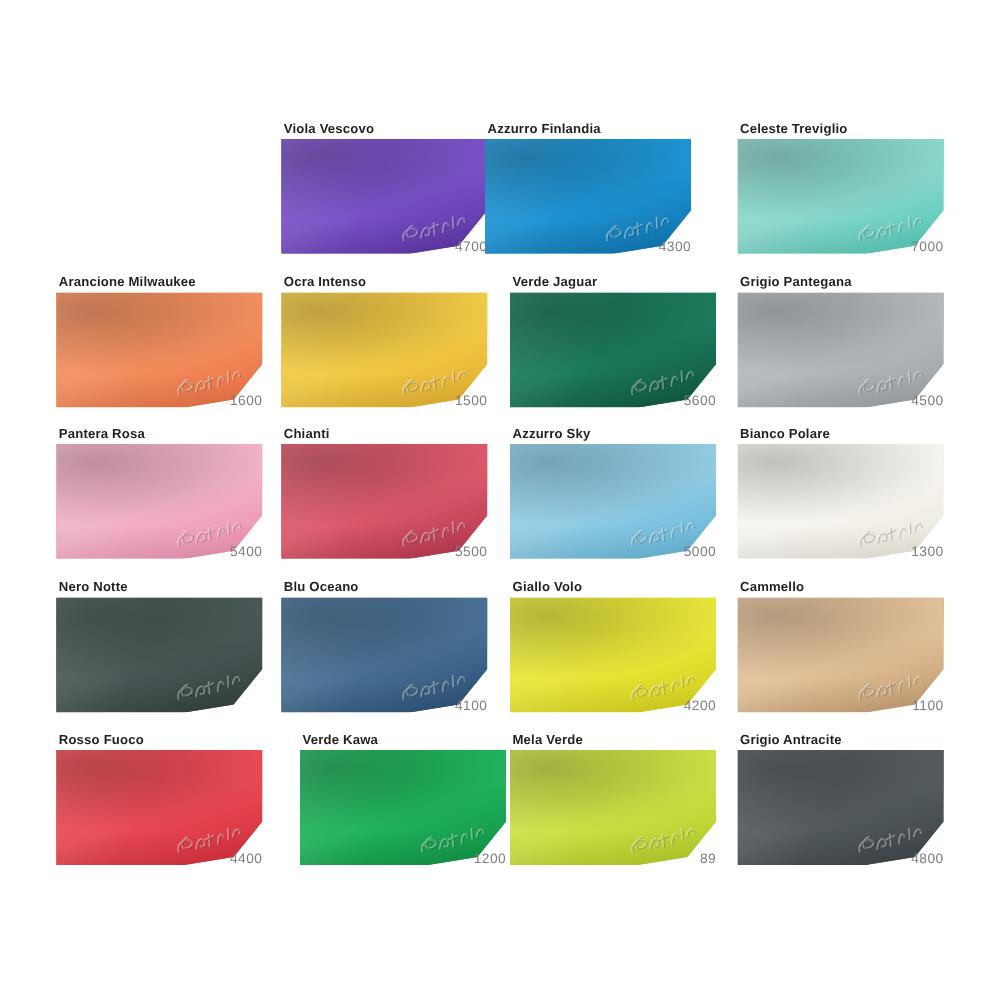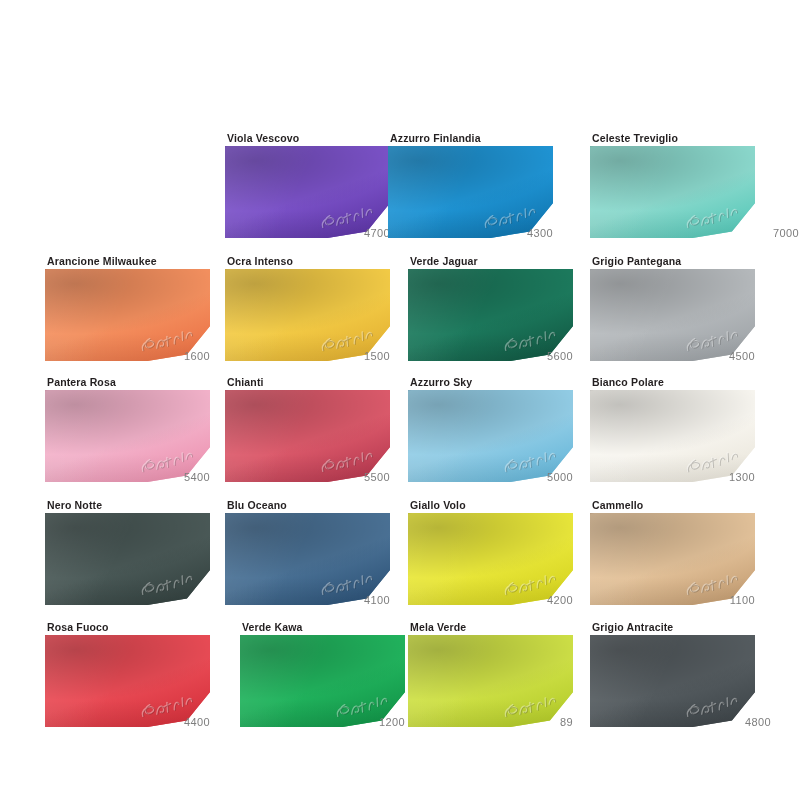--- a/index.html
+++ b/index.html
@@ -22,21 +22,20 @@
     height: 800px;
     background: #ffffff;
   }
 
   
   .swatch-row {
     position: absolute;
     left: 0;
     width: 800px;
     height: 124px;
-    margin-top: 35px;
   }
 
   .swatch-cell {
     position: absolute;
     top: 0;
     width: 165px;
     height: 122px;
   }
 
   .swatch-label {
@@ -224,21 +223,21 @@
             <path d="M52 24 L 66 22"></path>
             <path d="M70 36 C 74 22, 80 20, 82 28"></path>
             <path d="M88 34 L 92 18"></path>
             <path d="M96 32 C 102 20, 110 22, 108 30"></path>
           </g>
         </svg>
       </div>
     </div>
     <div class="swatch-code">4300</div>
   </div>
-      <div class="swatch-cell" style="left: 590px; padding-left: 44px;">
+      <div class="swatch-cell" style="left: 590px;">
     <div class="swatch-label">Celeste Treviglio</div>
     <div class="tape" style="--base: #74cfc2; --dark: #33bda9; --mid: #53c7b7; --light: #8bd9cd;">
       <div class="coil"></div>
       <div class="rings"></div>
       <div class="band"></div>
       <div class="band-edge"></div>
       <div class="sheen"></div>
       <div class="emboss">
         <svg viewBox="0 0 120 50" xmlns="http://www.w3.org/2000/svg">
           <g fill="none" stroke="#ffffff" stroke-width="3.2" stroke-linecap="round" stroke-linejoin="round" opacity="0.95">
@@ -662,21 +661,21 @@
             <path d="M96 32 C 102 20, 110 22, 108 30"></path>
           </g>
         </svg>
       </div>
     </div>
     <div class="swatch-code">1100</div>
   </div>
     </div>
     <div class="swatch-row" style="top: 586px;">
       <div class="swatch-cell" style="left: 45px;">
-    <div class="swatch-label">Rosa Fuoco</div>
+    <div class="swatch-label">Rosso Fuoco</div>
     <div class="tape" style="--base: #e23943; --dark: #c32630; --mid: #d42f3a; --light: #e94b55;">
       <div class="coil"></div>
       <div class="rings"></div>
       <div class="band"></div>
       <div class="band-edge"></div>
       <div class="sheen"></div>
       <div class="emboss">
         <svg viewBox="0 0 120 50" xmlns="http://www.w3.org/2000/svg">
           <g fill="none" stroke="#ffffff" stroke-width="3.2" stroke-linecap="round" stroke-linejoin="round" opacity="0.95">
             <path d="M6 30 C 6 16, 24 12, 30 20 C 34 25, 24 30, 18 28 C 10 25, 14 14, 26 12"></path>
@@ -760,21 +759,21 @@
             <path d="M52 24 L 66 22"></path>
             <path d="M70 36 C 74 22, 80 20, 82 28"></path>
             <path d="M88 34 L 92 18"></path>
             <path d="M96 32 C 102 20, 110 22, 108 30"></path>
           </g>
         </svg>
       </div>
     </div>
     <div class="swatch-code">89</div>
   </div>
-      <div class="swatch-cell" style="left: 590px; padding-left: 16px;">
+      <div class="swatch-cell" style="left: 590px;">
     <div class="swatch-label">Grigio Antracite</div>
     <div class="tape" style="--base: #495054; --dark: #343b3f; --mid: #3d4448; --light: #555c60;">
       <div class="coil"></div>
       <div class="rings"></div>
       <div class="band"></div>
       <div class="band-edge"></div>
       <div class="sheen"></div>
       <div class="emboss">
         <svg viewBox="0 0 120 50" xmlns="http://www.w3.org/2000/svg">
           <g fill="none" stroke="#ffffff" stroke-width="3.2" stroke-linecap="round" stroke-linejoin="round" opacity="0.95">

